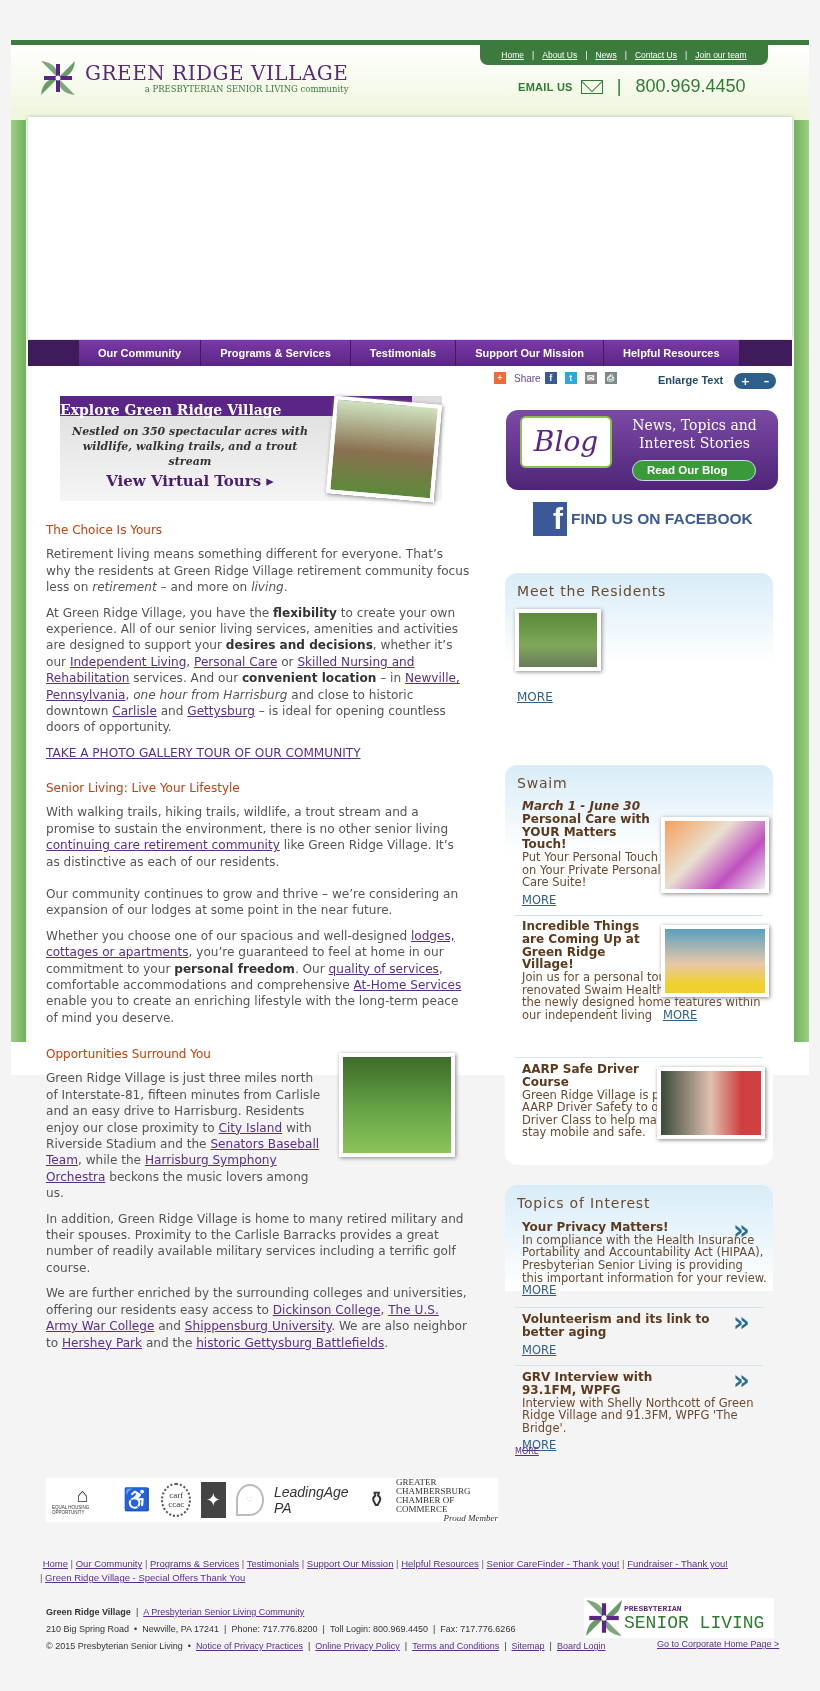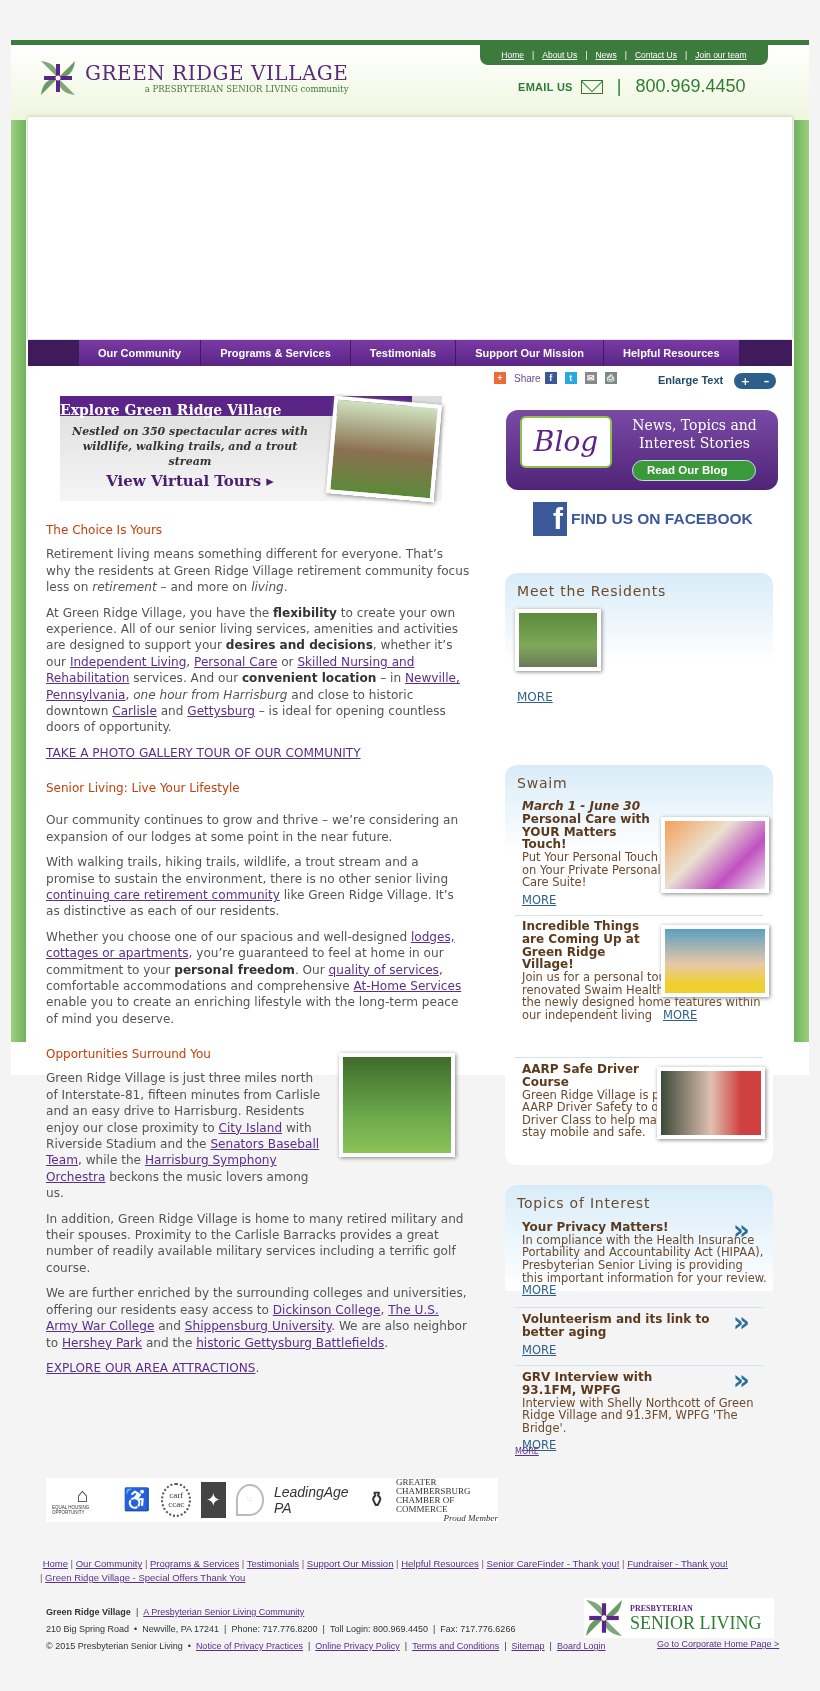--- a/index.html
+++ b/index.html
@@ -139,31 +139,30 @@
 
 <div class="content" style="top:522px">
   <h2>The Choice Is Yours</h2>
   <p><span>Retirement living means something different for everyone. That’s why the residents at Green Ridge Village retirement community focus less on </span><em>retirement</em><span> – and more on </span><em>living</em><span>.</span></p>
   <p><span>At Green Ridge Village, you have the </span><b style="color:#333">flexibility</b><span> to create your own experience. All of our senior living services, amenities and activities are designed to support your </span><b style="color:#333">desires and decisions</b><span>, whether it’s our </span><a href="#">Independent Living</a><span>, </span><a href="#">Personal Care</a><span> or </span><a href="#">Skilled Nursing and Rehabilitation</a><span> services. And our </span><b style="color:#333">convenient location</b><span> – in </span><a href="#">Newville, Pennsylvania</a><span>, </span><em>one hour from Harrisburg</em><span> and close to historic downtown </span><a href="#">Carlisle</a><span> and </span><a href="#">Gettysburg</a><span> – is ideal for opening countless doors of opportunity.</span></p>
   <p><a href="#">TAKE A PHOTO GALLERY TOUR OF OUR COMMUNITY</a></p>
 </div>
 
 <div class="content" style="top:780px">
   <h2>Senior Living: Live Your Lifestyle</h2>
+  <p><span>With walking trails, hiking trails, wildlife, a trout stream and a promise to sustain the environment, there is no other senior living </span><a href="#">continuing care retirement community</a><span> like Green Ridge Village. It’s as distinctive as each of our residents.</span></p>
   <p style="margin-top:16px">Our community continues to grow and thrive – we’re considering an expansion of our lodges at some point in the near future.</p>
-  <p><span>With walking trails, hiking trails, wildlife, a trout stream and a promise to sustain the environment, there is no other senior living </span><a href="#">continuing care retirement community</a><span> like Green Ridge Village. It’s as distinctive as each of our residents.</span></p>
   <p><span>Whether you choose one of our spacious and well-designed </span><a href="#">lodges, cottages or apartments</a><span>, you’re guaranteed to feel at home in our commitment to your </span><b style="color:#333">personal freedom</b><span>. Our </span><a href="#">quality of services</a><span>, comfortable accommodations and comprehensive </span><a href="#">At-Home Services</a><span> enable you to create an enriching lifestyle with the long-term peace of mind you deserve.</span></p>
 </div>
 
 <div class="content" style="top:1046px">
   <h2>Opportunities Surround You</h2>
   <p style="width:280px"><span>Green Ridge Village is just three miles north of Interstate-81, fifteen minutes from Carlisle and an easy drive to Harrisburg. Residents enjoy our close proximity to </span><a href="#">City Island</a><span> with Riverside Stadium and the </span><a href="#">Senators Baseball Team</a><span>, while the </span><a href="#">Harrisburg Symphony Orchestra</a><span> beckons the music lovers among us.</span></p>
   <p>In addition, Green Ridge Village is home to many retired military and their spouses. Proximity to the Carlisle Barracks provides a great number of readily available military services including a terrific golf course.</p>
   <p><span>We are further enriched by the surrounding colleges and universities, offering our residents easy access to </span><a href="#">Dickinson College</a><span>, </span><a href="#">The U.S. Army War College</a><span> and </span><a href="#">Shippensburg University</a><span>. We are also neighbor to </span><a href="#">Hershey Park</a><span> and the </span><a href="#">historic Gettysburg Battlefields</a><span>.</span></p>
-  <p><a href="#">EXPLORE OUR AREA ATTRACTIONS</a><span>.</span></p>
 </div>
 <div class="photo" style="left:339px;top:1053px;width:116px;height:104px;background:linear-gradient(#3e6b2a,#6aa84a 60%,#8cc35a)"></div>
 
 <div class="rbox" style="top:573px;height:150px">
   <h3>Meet the Residents</h3>
   <div class="photo" style="left:10px;top:36px;width:86px;height:62px;background:linear-gradient(#5a8a3a,#7fa85a 60%,#6a7a5a)"></div>
   <div class="rtext" style="position:absolute;left:12px;top:102px;width:250px;font-size:12px;line-height:15px">
     <br>
     <a href="#" class="more">MORE</a>
   </div>
@@ -254,18 +253,18 @@
 <div class="psl">
   <svg width="40" height="40" viewBox="0 0 38 38">
       <path d="M19 19 L2 2 Q19 4 19 19 Z" fill="#7fa87a"></path>
       <path d="M19 19 L36 2 Q34 19 19 19 Z" fill="#6a9a66"></path>
       <path d="M19 19 L2 36 Q4 19 19 19 Z" fill="#6a9a66"></path>
       <path d="M19 19 L36 36 Q19 34 19 19 Z" fill="#7fa87a"></path>
       <rect x="17" y="5" width="4" height="28" fill="#5a2586"></rect>
       <rect x="5" y="17" width="28" height="4" fill="#5a2586"></rect>
       <circle cx="19" cy="19" r="2.5" fill="#fff"></circle>
     </svg>
-  <div style="margin-left:6px;font-family:Liberation Serif, serif">
+  <div style="font-family:Liberation Mono, monospace">
     <div style="font-size:8px;color:#5a2586;font-weight:bold">PRESBYTERIAN</div>
     <div style="font-size:18px;color:#2e7d32;line-height:20px">SENIOR LIVING</div>
   </div>
 </div>
 <a href="#" style="position:absolute;left:657px;top:1639px;font-family:'Liberation Sans',sans-serif;font-size:9px;color:#5a2f8c">Go to Corporate Home Page &gt;</a>
 
 </body></html>

